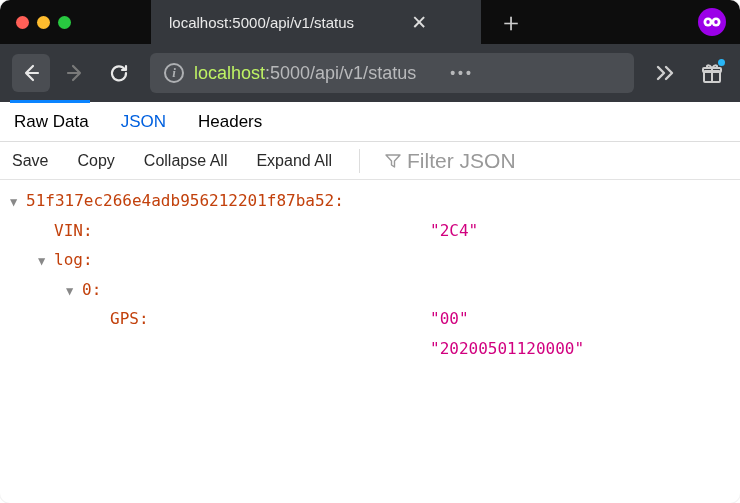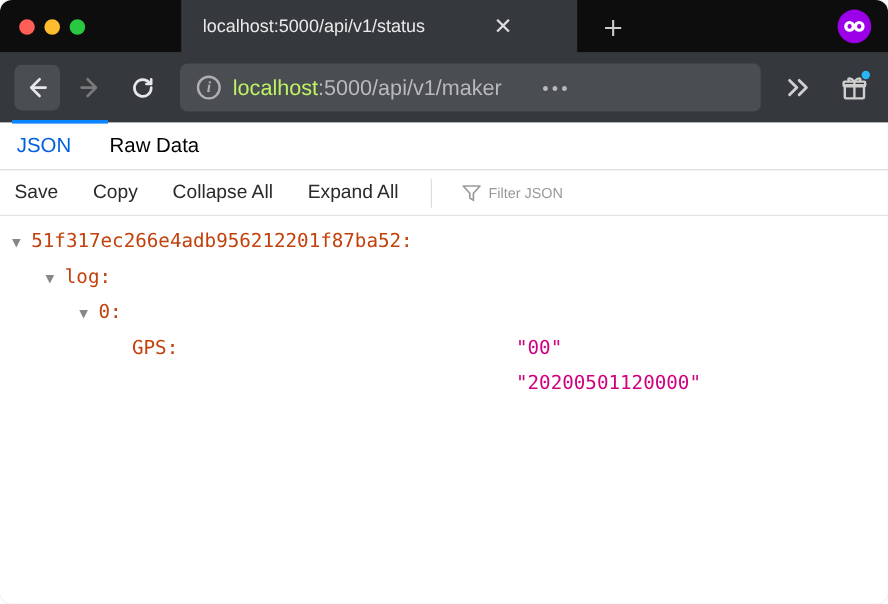--- a/index.html
+++ b/index.html
@@ -157,21 +157,21 @@
       font-size: 16px;
       color: #2a2a2a;
     }
     .toolbar .tbtn { cursor:pointer; }
     .toolbar .divider { width:1px; height: 24px; background:#ddd; margin: 0 -4px 0 -2px;}
     .filter-wrap {
       display:flex; align-items:center; gap:6px;
       color:#8a8a8a;
     }
     .filter-input {
-      border:none; outline:none; font-size:12px;
+      border:none; outline:none; font-size:21px;
       color:#ef4444; width: 160px;
     }
     .filter-input::placeholder { color:#999; }
     .json-tree {
       padding: 6px 10px 10px 10px;
       font-family: "SF Mono", Menlo, Consolas, monospace;
       font-size: 16px;
       line-height: 1.85;
     }
     .row { display:flex; align-items:baseline; }
@@ -224,43 +224,44 @@
       </svg>
   </div>
   <div class="nav-btn enabled">
     <svg width="20" height="20" viewBox="0 0 20 20">
         <path d="M15.5 6 A7 7 0 1 0 17 10" stroke="#e8e8e8" stroke-width="2.2" fill="none" stroke-linecap="round"></path>
         <path d="M17 3 L17 7 L13 7" stroke="#e8e8e8" stroke-width="2.2" fill="none" stroke-linecap="round" stroke-linejoin="round"></path>
       </svg>
   </div>
   <div class="urlbar">
     <span class="info-icon">i</span>
-    <span class="url-text"><span class="host">localhost</span><span>:5000/api/v1/maker</span></span>
+    <span class="url-text"><span class="host">localhost</span><span>:5000/api/v1/status</span></span>
     <span class="url-more">•••</span>
   </div>
   <div class="overflow-chevrons">
     <svg width="24" height="24" viewBox="0 0 24 24">
         <path d="M5 6 L11 12 L5 18 M13 6 L19 12 L13 18" stroke="#cfcfcf" stroke-width="2.4" fill="none" stroke-linecap="round" stroke-linejoin="round"></path>
       </svg>
   </div>
   <div class="gift-btn">
     <svg width="22" height="22" viewBox="0 0 22 22">
       <rect x="3" y="9" width="16" height="11" rx="1" stroke="#cfcfcf" stroke-width="2" fill="none"></rect>
       <rect x="2" y="6" width="18" height="4" rx="1" stroke="#cfcfcf" stroke-width="2" fill="none"></rect>
       <line x1="11" y1="6" x2="11" y2="20" stroke="#cfcfcf" stroke-width="2"></line>
       <path d="M11 6 C 8 2, 4 3, 7 6 M11 6 C 14 2, 18 3, 15 6" stroke="#cfcfcf" stroke-width="2" fill="none"></path>
     </svg>
     <span class="dot"></span>
   </div>
 </div>
 
 <div class="viewer-tabs">
   <div class="vt-underline"></div>
+  <span class="vt">Raw Data</span>
   <span class="vt active">JSON</span>
-  <span class="vt">Raw Data</span>
+  <span class="vt">Headers</span>
 </div>
 
 <div class="toolbar">
   <span class="tbtn">Save</span>
   <span class="tbtn">Copy</span>
   <span class="tbtn">Collapse All</span>
   <span class="tbtn">Expand All</span>
   <span class="divider"></span>
   <span class="filter-wrap">
     <svg width="16" height="16" viewBox="0 0 16 16">
@@ -270,20 +271,26 @@
   </span>
 </div>
 
 <div class="json-tree">
   <div class="row">
     <span class="toggle">▼</span>
     <span class="key">51f317ec266e4adb956212201f87ba52:</span>
   </div>
   <div class="row">
     <span class="spacer w1"></span>
+      <span class="toggle"></span>
+    <span class="key">VIN:</span>
+    <span class="valcell val">"2C4"</span>
+  </div>
+  <div class="row">
+    <span class="spacer w1"></span>
       <span class="toggle">▼</span>
     <span class="key">log:</span>
   </div>
   <div class="row">
     <span class="spacer w2"></span>
       <span class="toggle">▼</span>
     <span class="key">0:</span>
   </div>
   <div class="row">
     <span class="spacer w3"></span>

